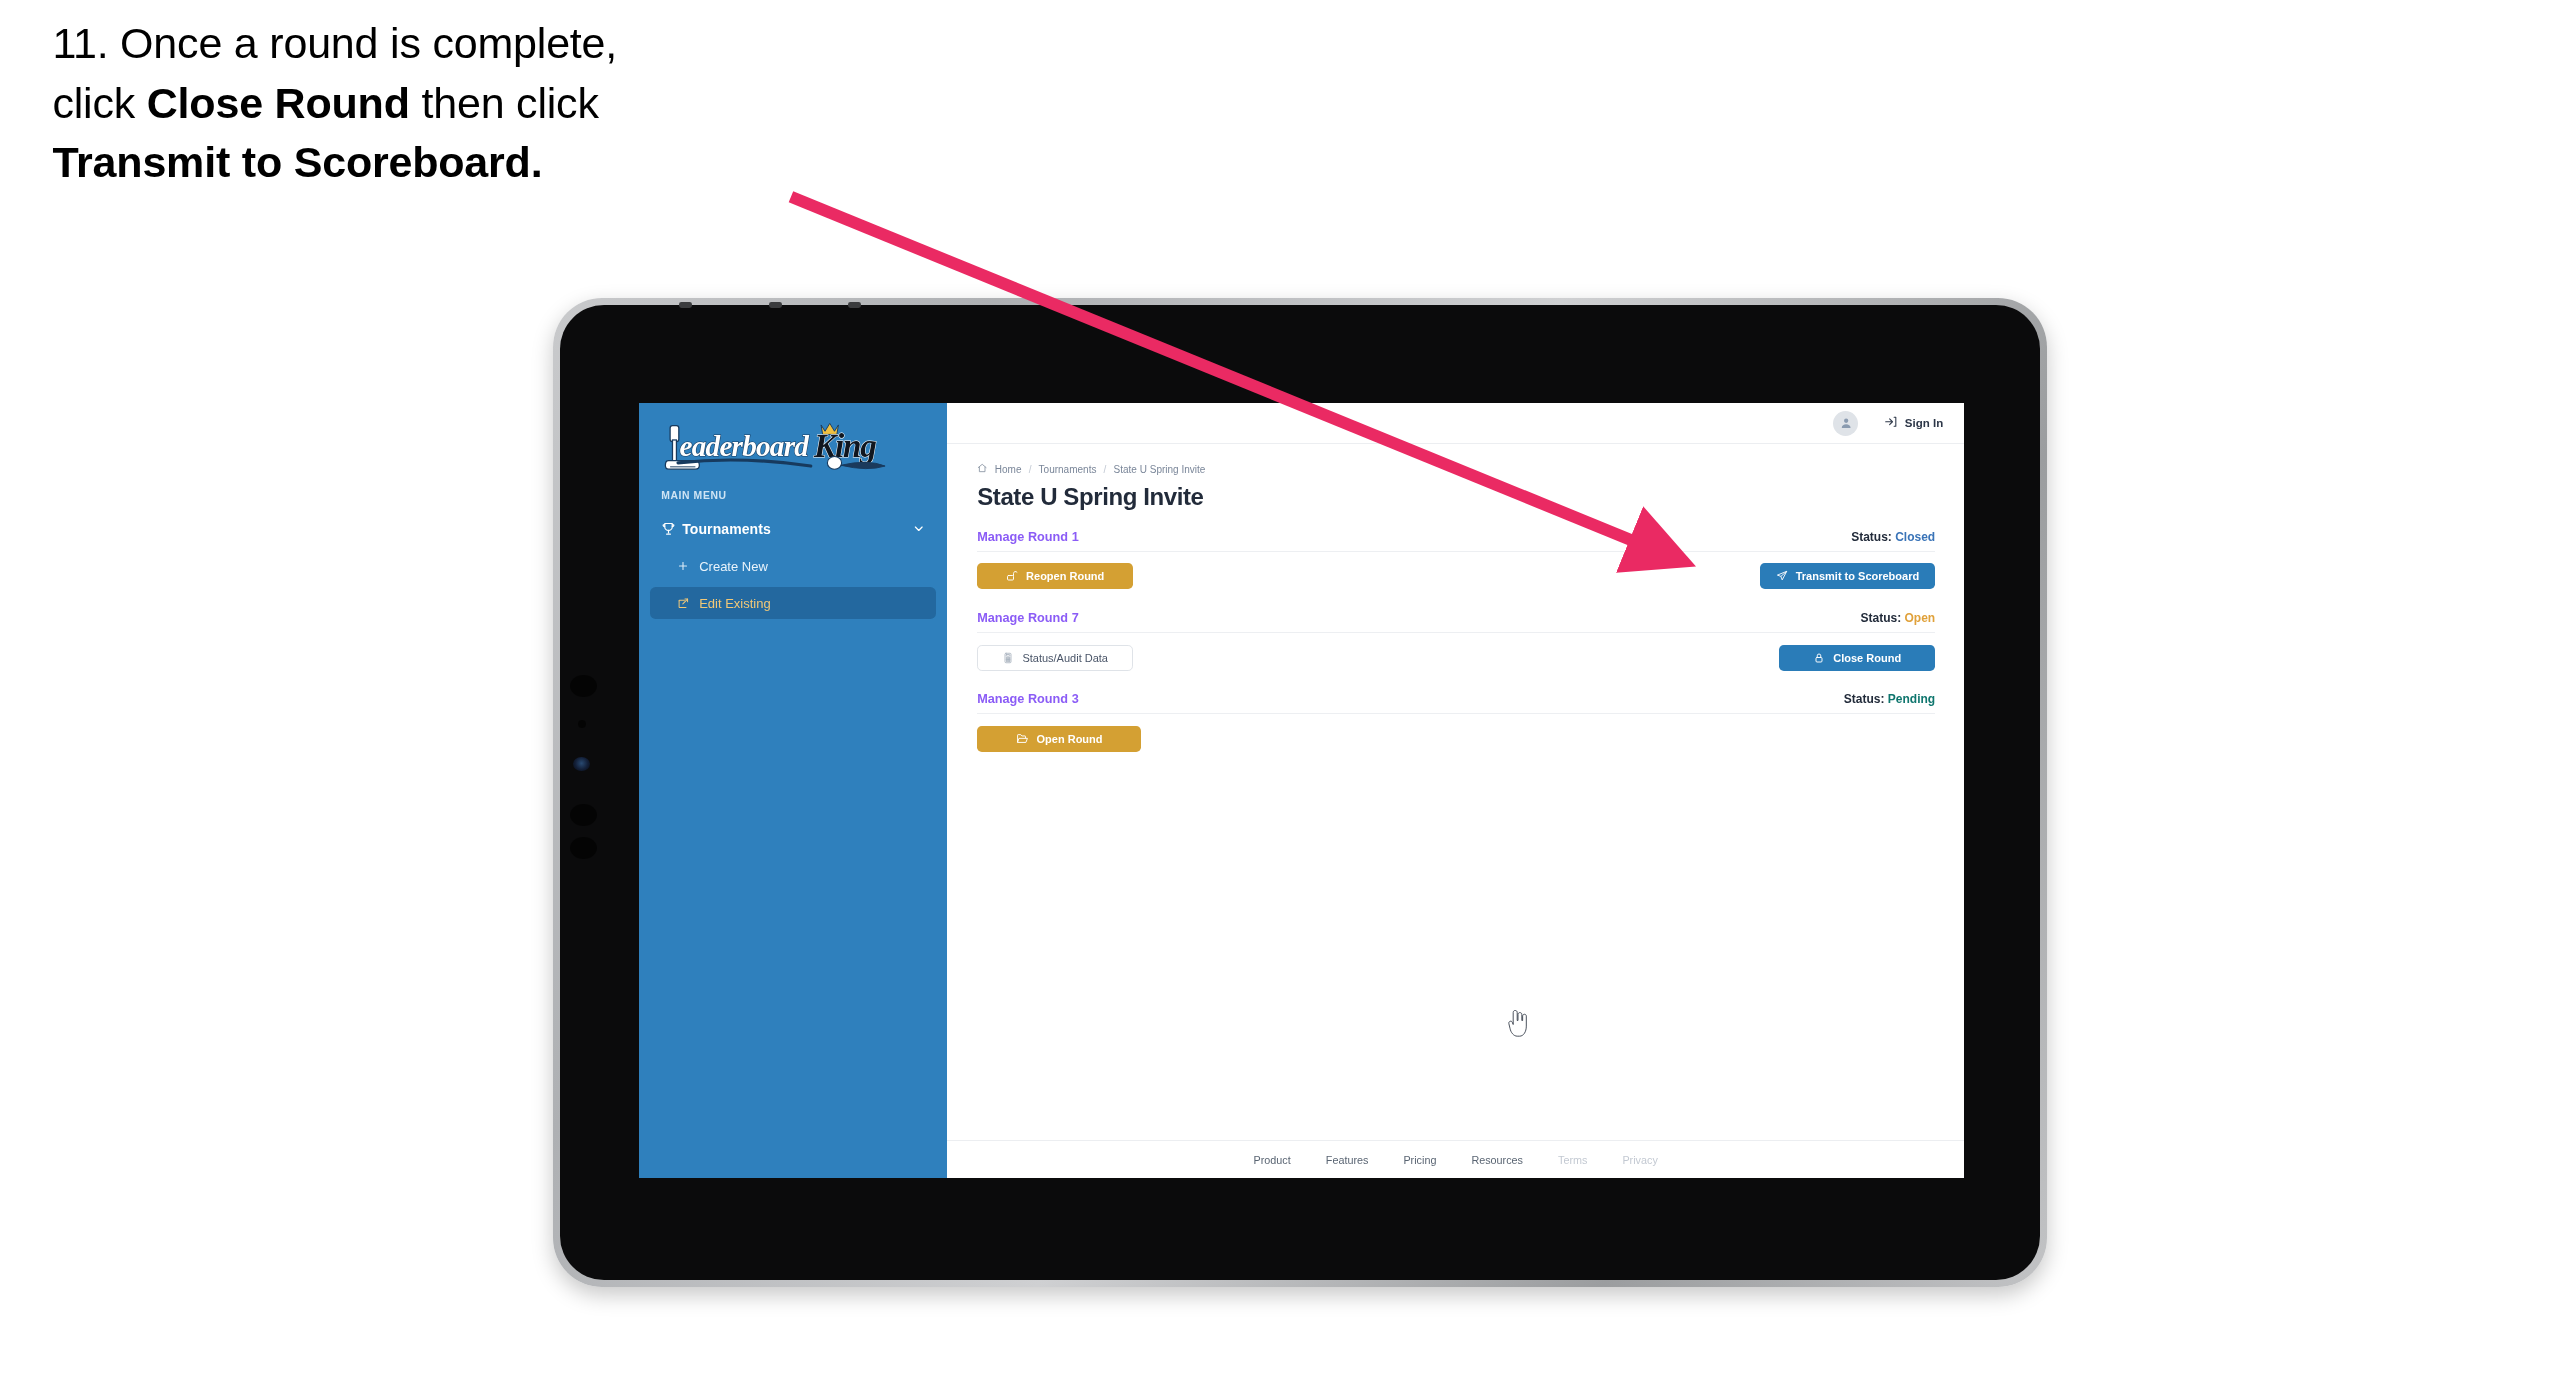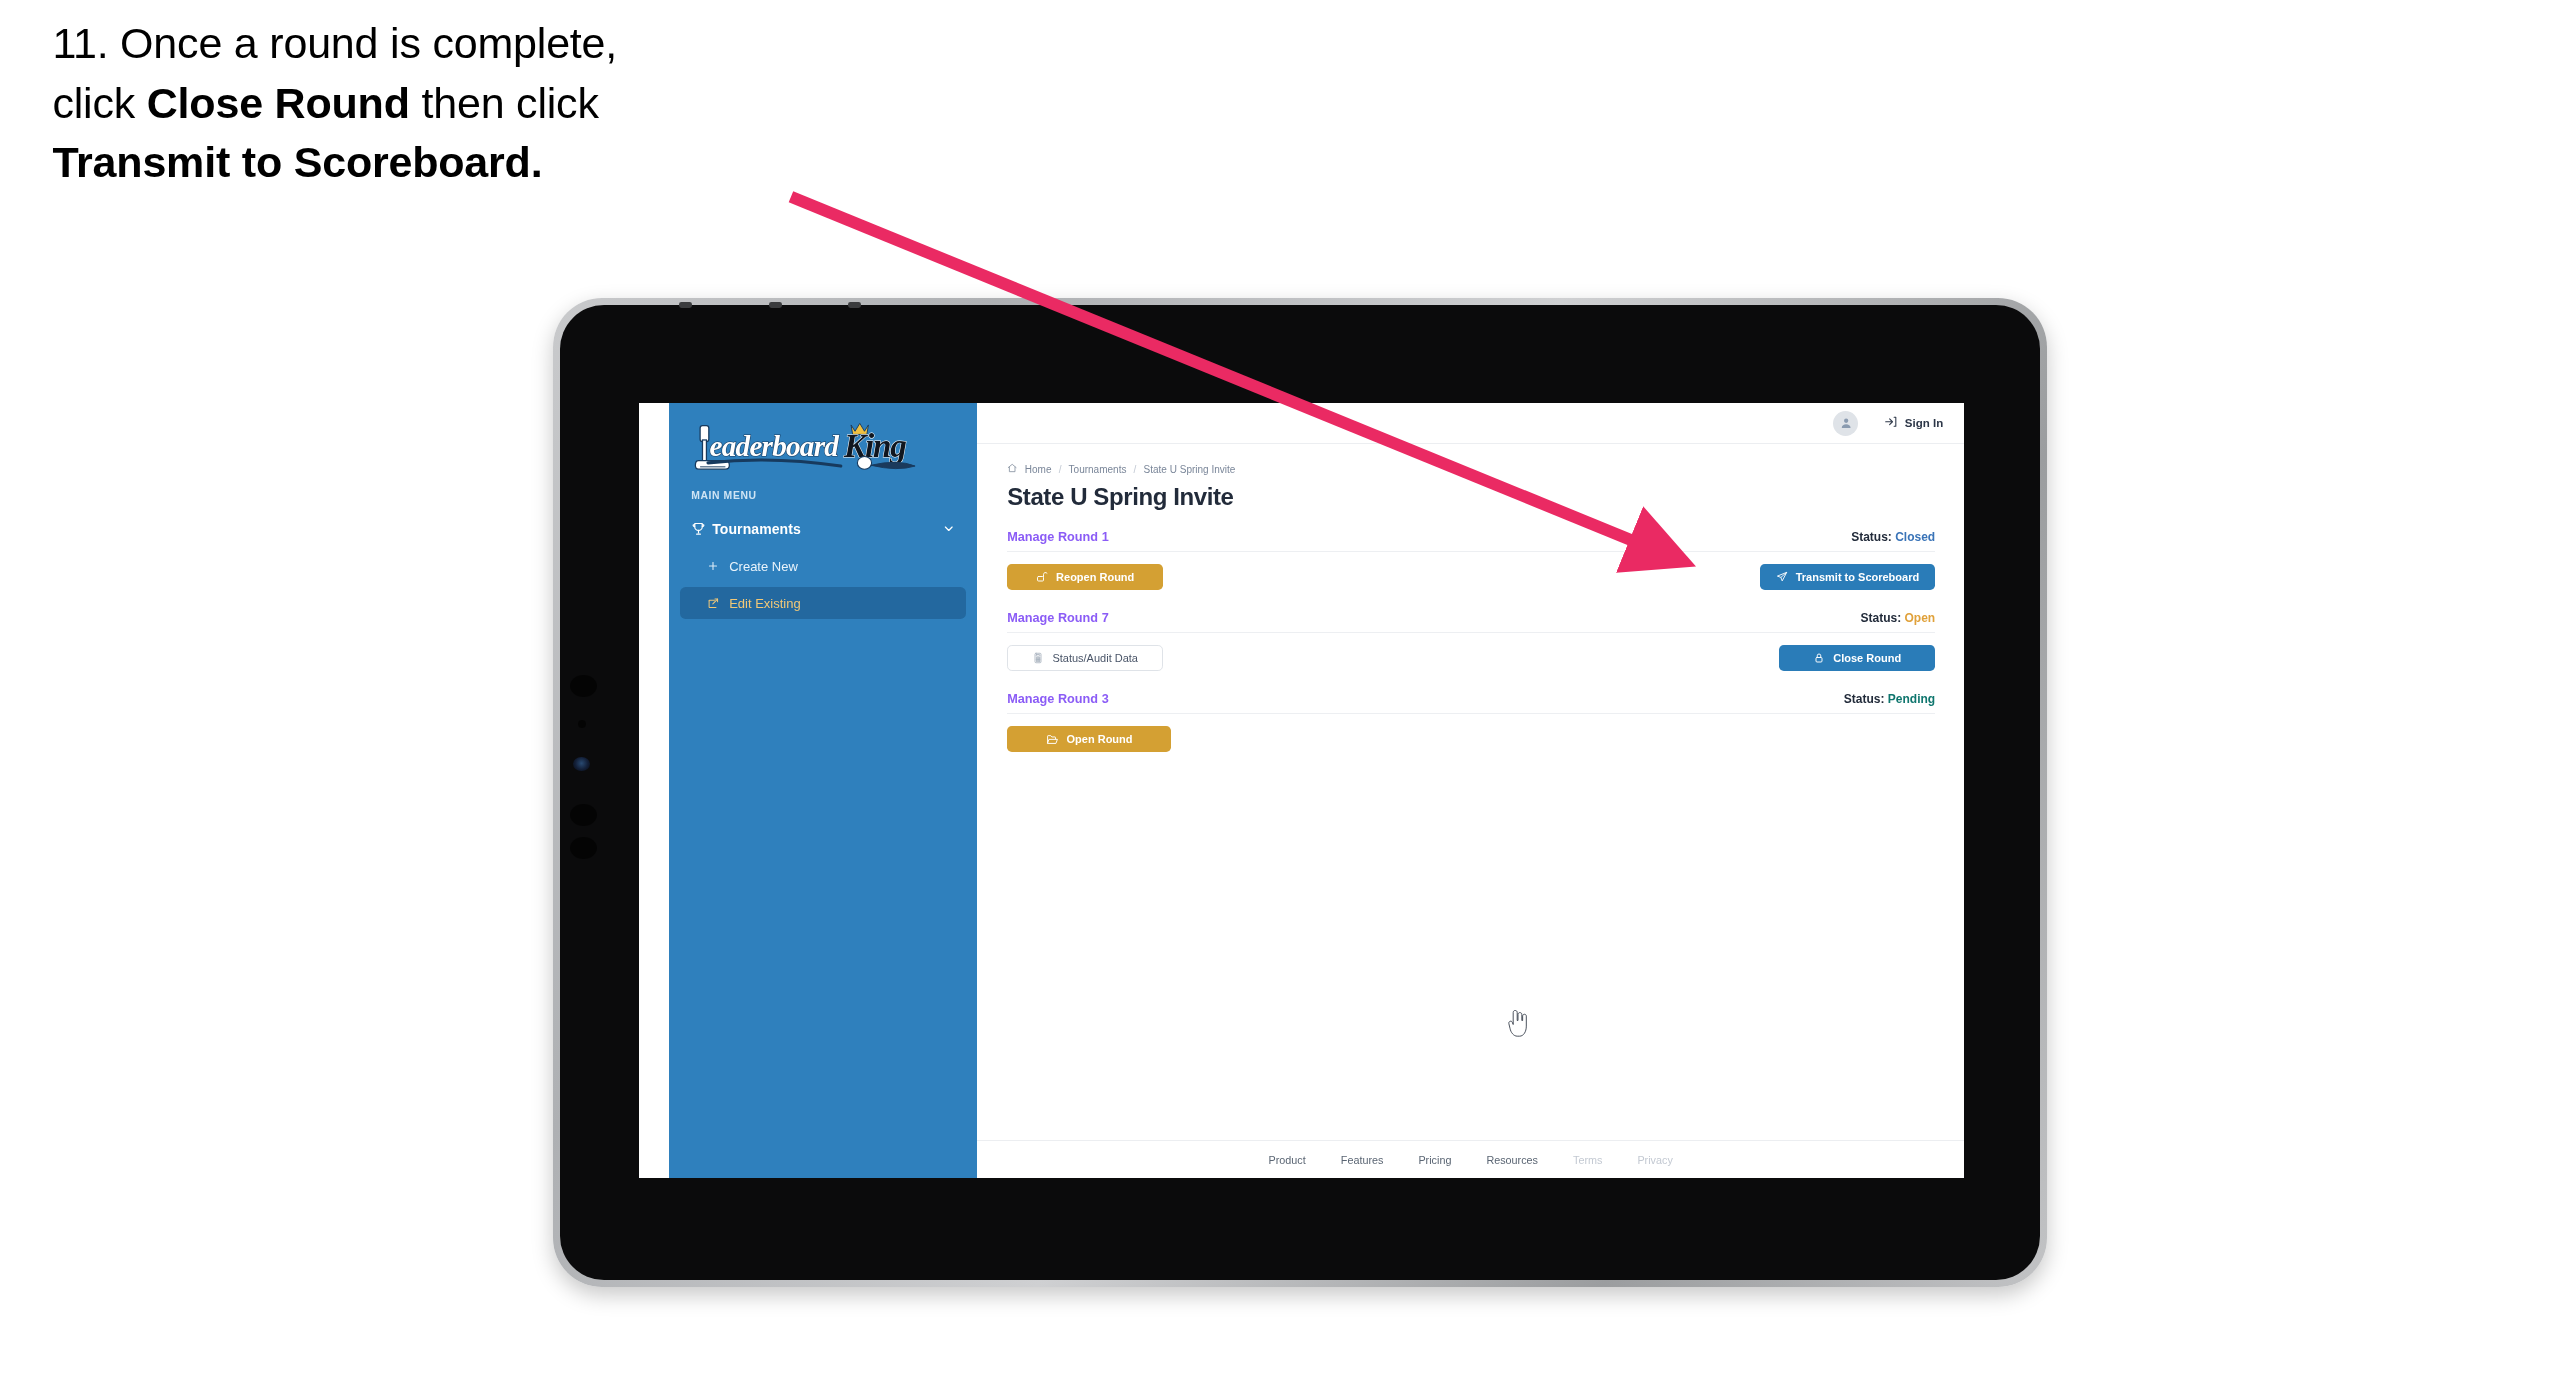--- a/index.html
+++ b/index.html
@@ -78,21 +78,20 @@
     font-family: "Liberation Sans", sans-serif;
   }
 
   
   .sidebar {
     width: 308px;
     background: #2f80bd;
     flex: 0 0 308px;
     position: relative;
     color: #ffffff;
-    margin-left: 30px;
   }
   .logo-wrap {
     padding: 17.5px 0 0 19px;
     height: 73px;
   }
   .logo-svg { display:block; }
   .main-menu-label {
     margin: 14.3px 0 0 22px;
     font-size: 10.4px;
     font-weight: 700;
@@ -175,21 +174,21 @@
   .round-block { margin-bottom: 21px; }
   .round-head {
     display:flex; align-items: baseline; justify-content: space-between;
     padding-bottom: 7.2px;
     border-bottom: 0.8px solid #edeff2;
   }
   .round-title { font-size: 12.7px; font-weight: 700; color: #8b5cf6; }
   .round-status { font-size: 12px; font-weight: 700; color:#222b3a; }
   .round-status .val { font-weight: 700; }
   .round-actions {
-    display:flex; align-items:flex-end; justify-content: space-between;
+    display:flex; align-items:center; justify-content: space-between;
     margin-top: 11px;
     min-height: 27px;
   }
   .btn {
     display:inline-flex; align-items:center; justify-content:center;
     gap: 8px;
     height: 26px;
     padding: 0 16px;
     border-radius: 4.8px;
     font-size: 11px; font-weight: 700;

